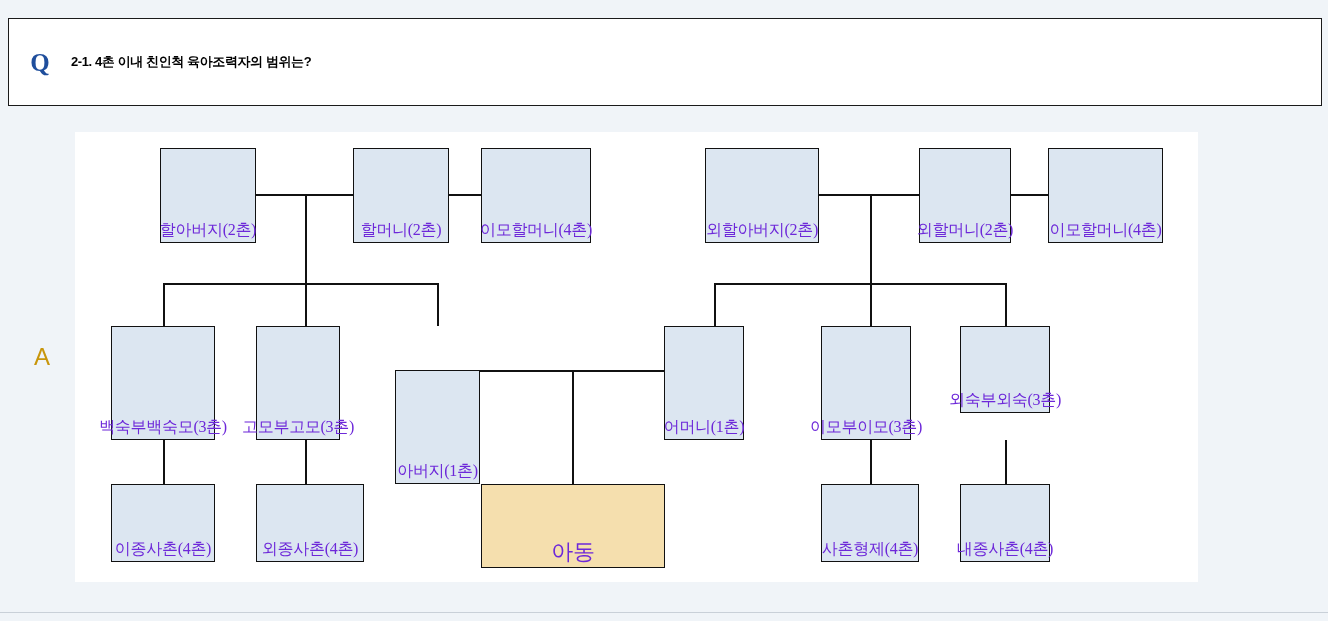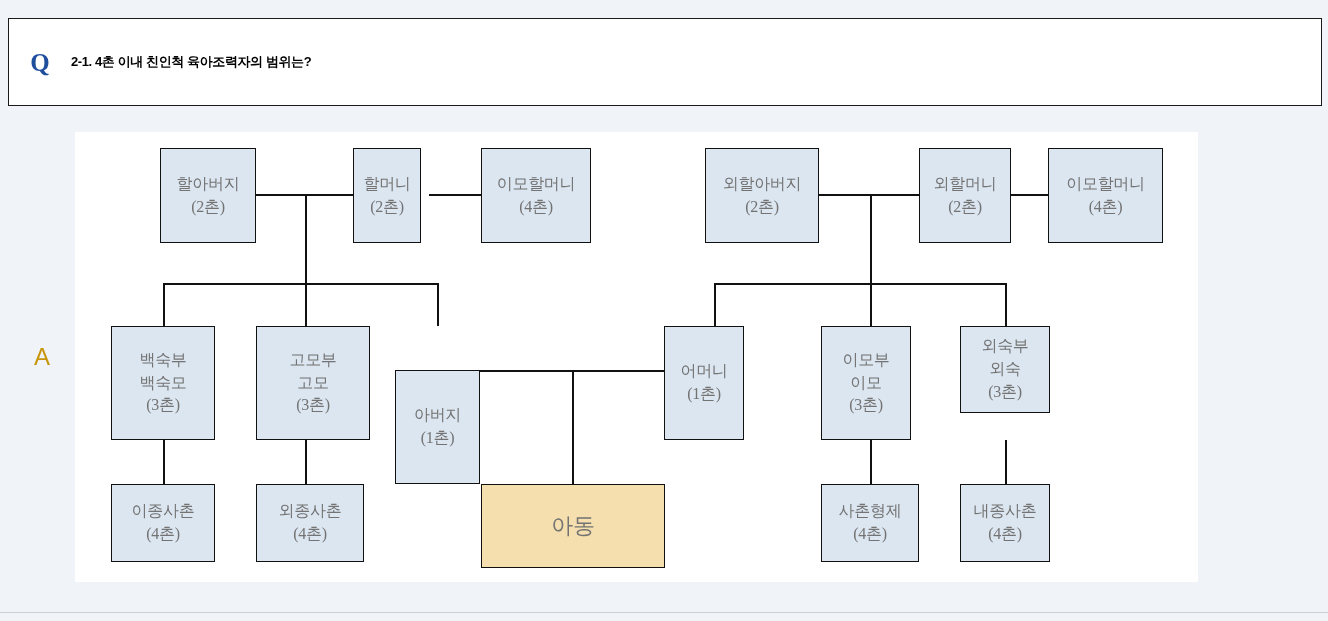--- a/index.html
+++ b/index.html
@@ -78,25 +78,25 @@
     background: #c9d0d8;
   }
 
   
   .node {
     position: absolute;
     box-sizing: border-box;
     background: #dce6f1;
     border: 1.6px solid #111111;
     display: flex;
-    flex-direction: column;
-    align-items: center;
+    flex-direction: row;
+    align-items: flex-end;
     justify-content: center;
     text-align: center;
-    color: #737373;
+    color: #6d28d9;
     font-family: "Liberation Serif", "DejaVu Serif", serif;
     font-size: 16px;
     line-height: 1.42;
     letter-spacing: -0.3px;
   }
   .node .ln { display: block; white-space: nowrap; }
   .node.child {
     background: #f5dfae;
     font-size: 22px;
     font-weight: normal;
@@ -143,21 +143,21 @@
 
   <div class="ln-v" style="left:88px; top:308px; height:44px;"></div>
   <div class="ln-v" style="left:230px; top:308px; height:44px;"></div>
   <div class="ln-v" style="left:795px; top:308px; height:44px;"></div>
   <div class="ln-v" style="left:930px; top:308px; height:44px;"></div>
 
   <div class="node" style="left:85px; top:16px; width:96px; height:95px;">
     <span class="ln">할아버지</span>
     <span class="ln">(2촌)</span>
   </div>
-  <div class="node" style="left:278px; top:16px; width:68px; height:95px;">
+  <div class="node" style="left:278px; top:16px; width:96px; height:95px;">
     <span class="ln">할머니</span>
     <span class="ln">(2촌)</span>
   </div>
   <div class="node" style="left:406px; top:16px; width:110px; height:95px;">
     <span class="ln">이모할머니</span>
     <span class="ln">(4촌)</span>
   </div>
 
   <div class="node" style="left:630px; top:16px; width:114px; height:95px;">
     <span class="ln">외할아버지</span>
@@ -170,21 +170,21 @@
   <div class="node" style="left:973px; top:16px; width:115px; height:95px;">
     <span class="ln">이모할머니</span>
     <span class="ln">(4촌)</span>
   </div>
 
   <div class="node" style="left:36px; top:194px; width:104px; height:114px;">
     <span class="ln">백숙부</span>
     <span class="ln">백숙모</span>
     <span class="ln">(3촌)</span>
   </div>
-  <div class="node" style="left:181px; top:194px; width:114px; height:114px;">
+  <div class="node" style="left:181px; top:194px; width:84px; height:114px;">
     <span class="ln">고모부</span>
     <span class="ln">고모</span>
     <span class="ln">(3촌)</span>
   </div>
   <div class="node" style="left:320px; top:194px; width:85px; height:114px;margin-top:44px;">
     <span class="ln">아버지</span>
     <span class="ln">(1촌)</span>
   </div>
   <div class="node" style="left:589px; top:194px; width:80px; height:114px;">
     <span class="ln">어머니</span>

